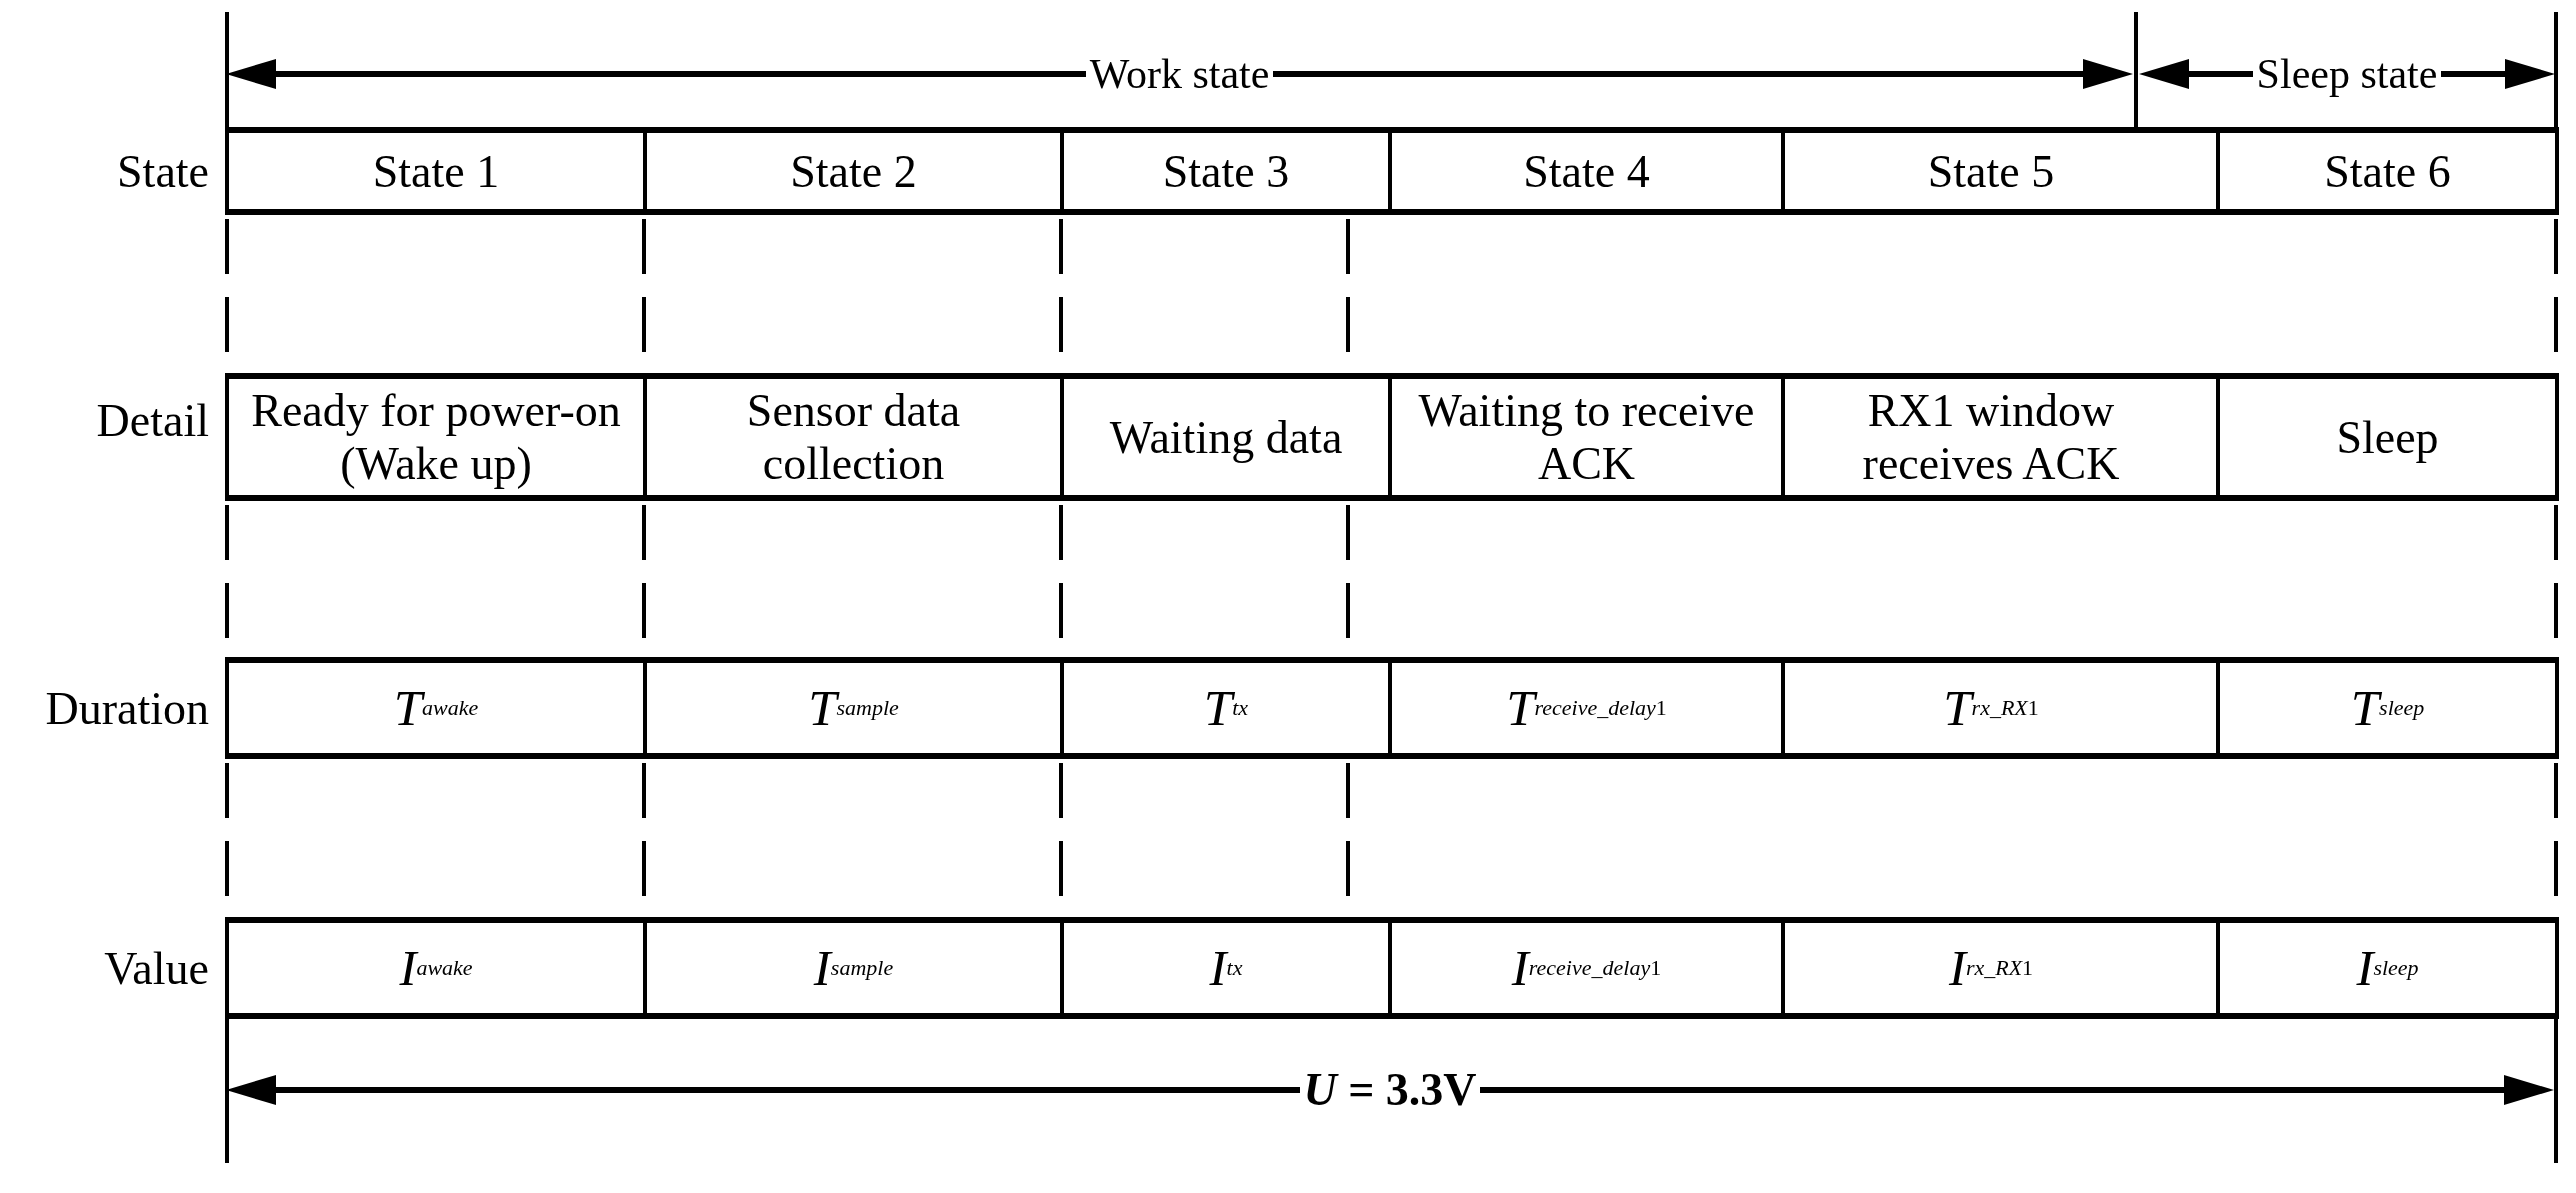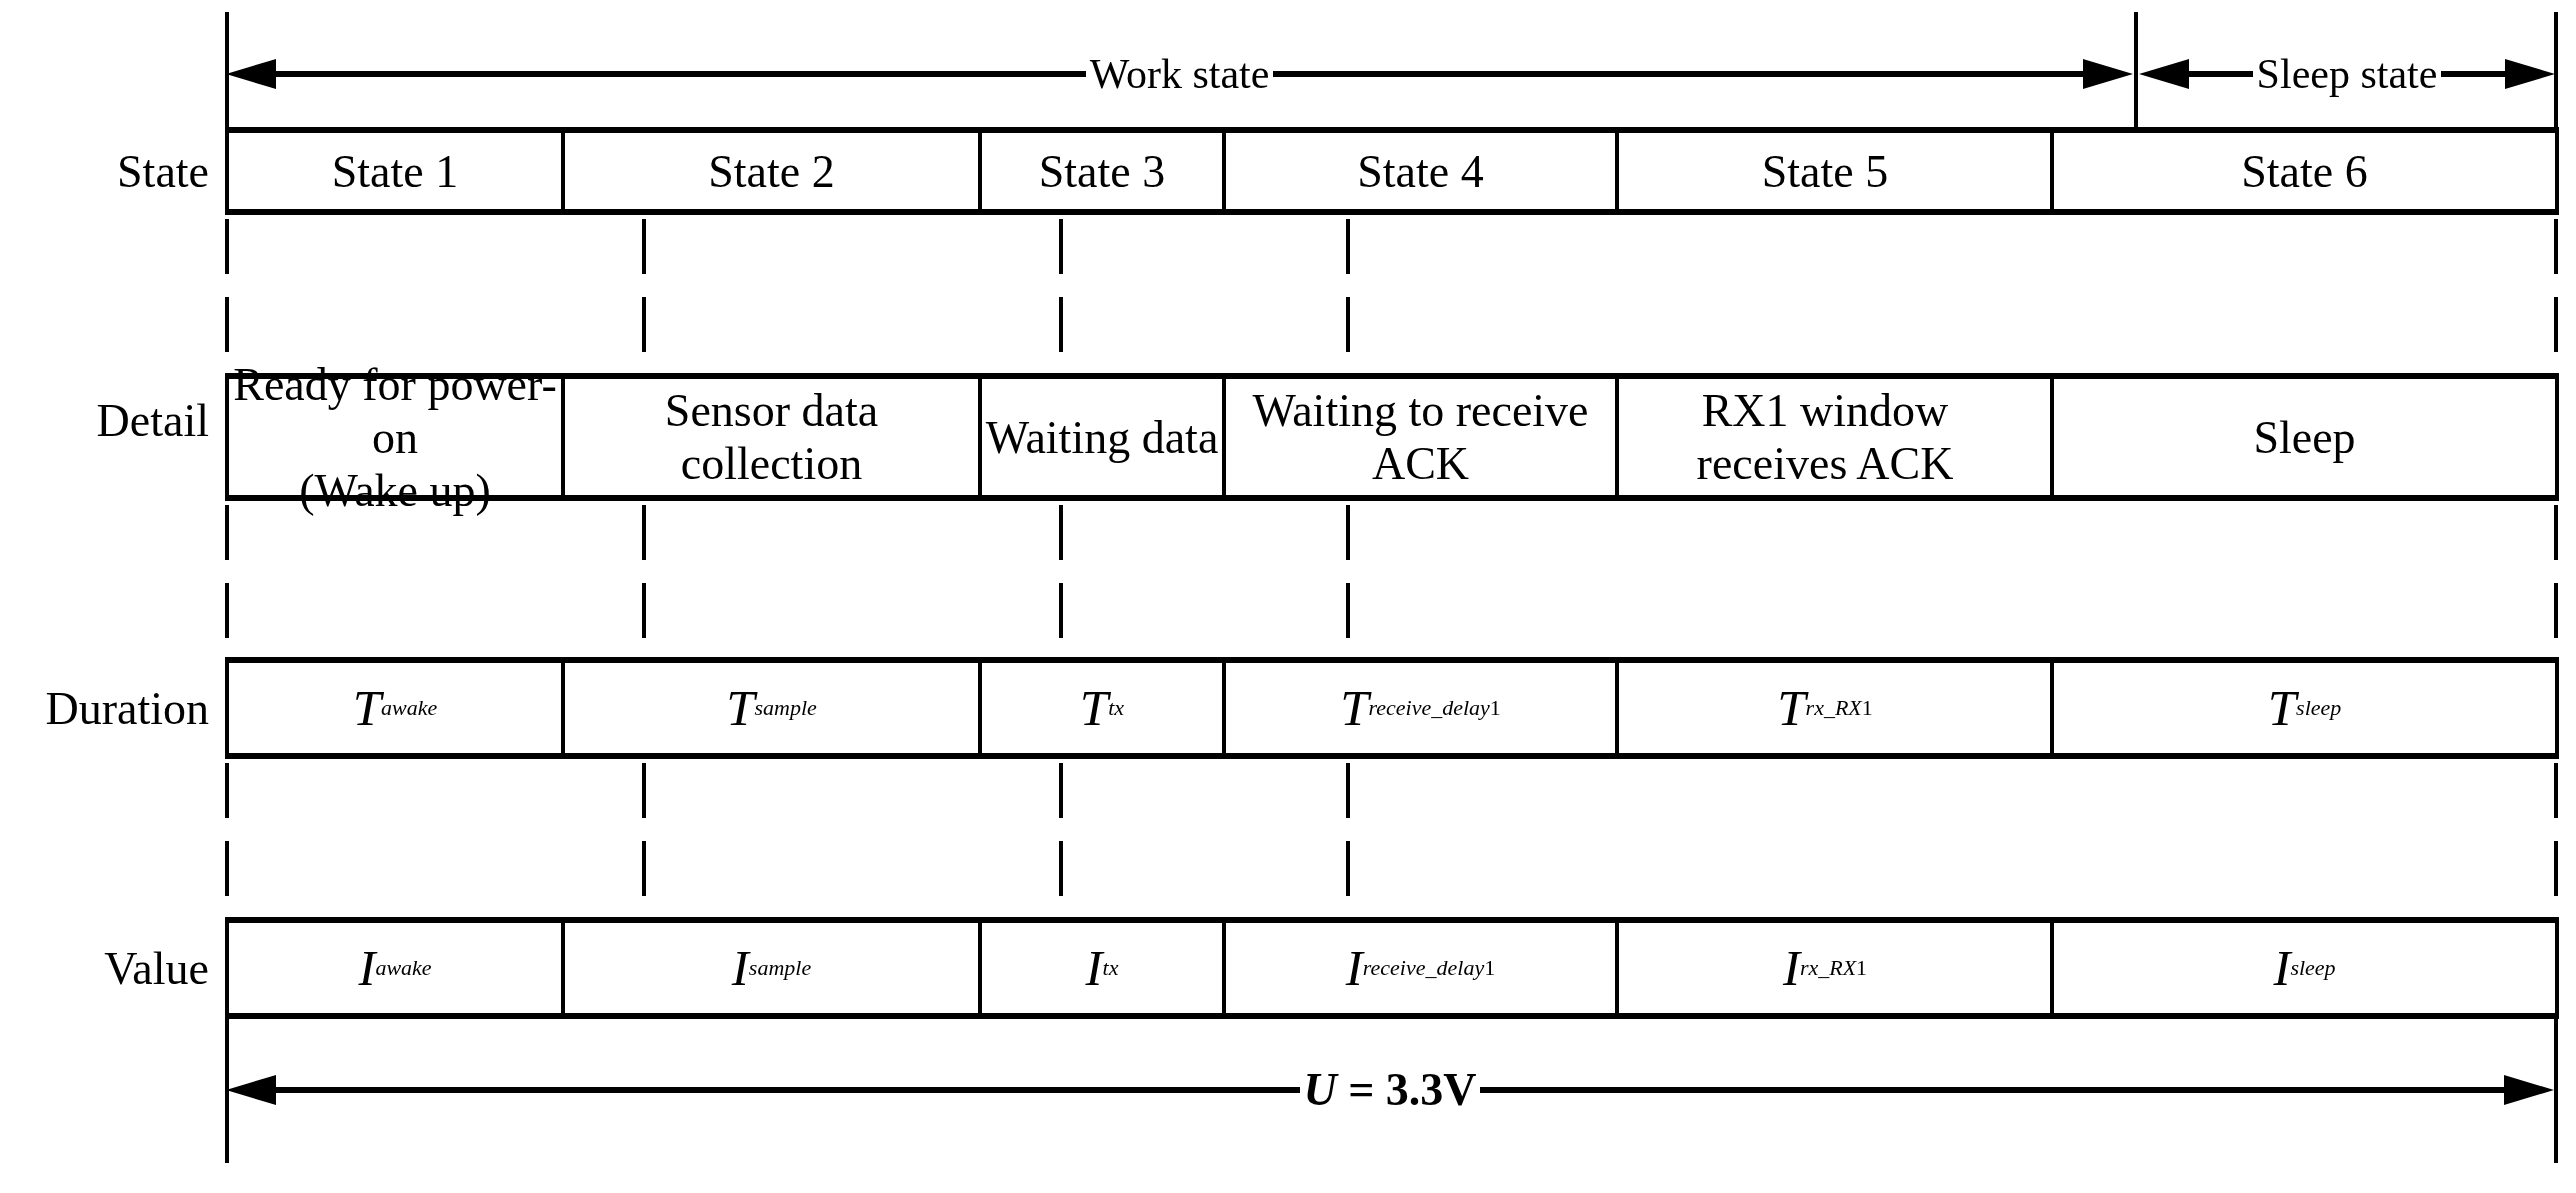--- a/index.html
+++ b/index.html
@@ -25,21 +25,21 @@
     border-top:6.2px solid #000;border-bottom:6.2px solid #000;
     background:#fff;
   }
   .cell{
     box-sizing:border-box;border-left:4.4px solid #000;
     display:flex;align-items:center;justify-content:center;
     text-align:center;font-size:46px;line-height:53px;
     white-space:pre-line;
   }
   .cell:last-child{flex:1;border-right:4.4px solid #000;margin-left:19px;}
-  .c0{width:336px}.c1{width:417px}.c2{width:244px}.c3{width:393px}.c4{width:416px}
+  .c0{width:418px}.c1{width:417px}.c2{width:328px}.c3{width:393px}.c4{width:416px}
   
   .vbase{font-style:italic;font-size:51px;line-height:1;}
   .vsub{font-size:22px;line-height:1;vertical-align:-17.7px;}
   .vsub i{font-style:italic;}
   .vsuf{font-style:normal;}
   
   .row-label{
     position:absolute;left:0;width:209px;
     display:flex;align-items:center;justify-content:flex-end;
     font-size:46px;

